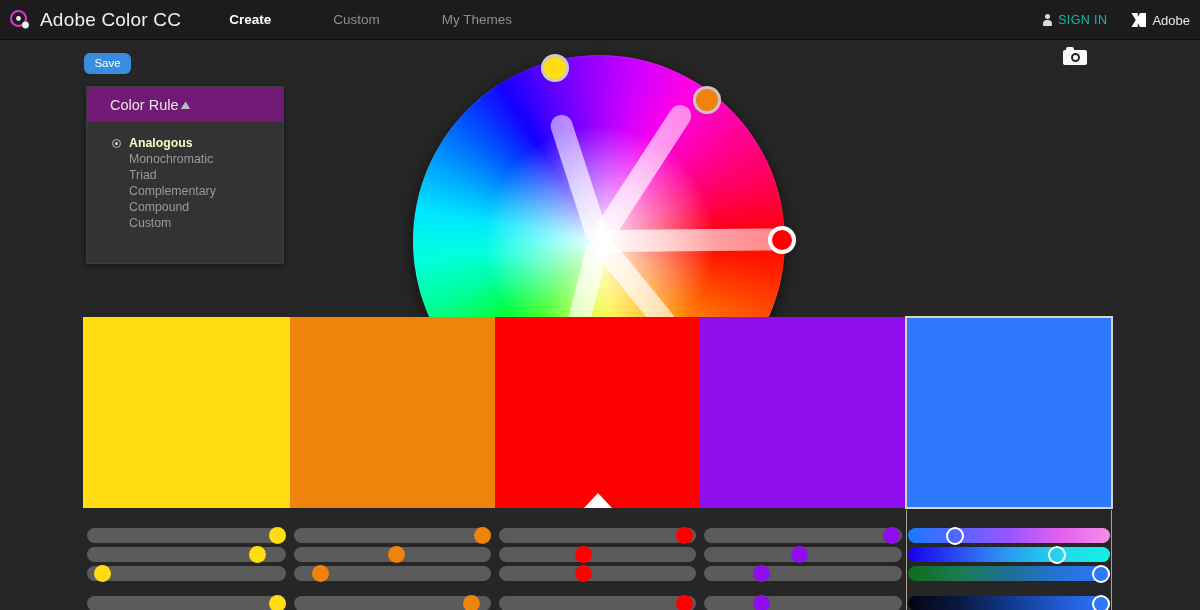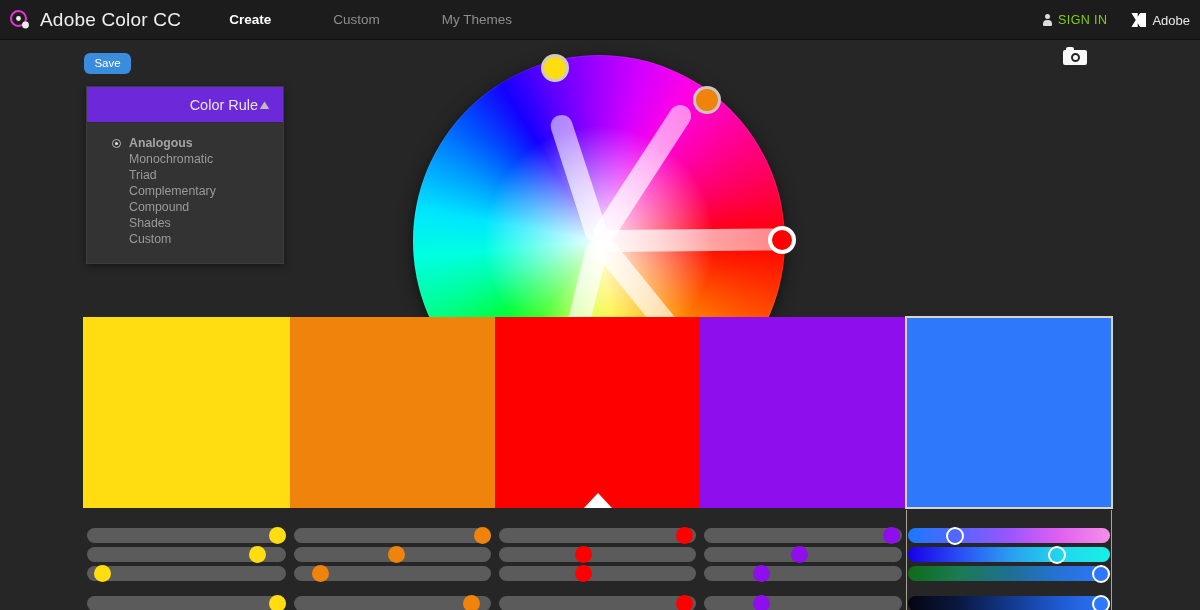--- a/index.html
+++ b/index.html
@@ -28,21 +28,21 @@
   .navlink {
     font-size: 13.5px; margin-right: 46px; cursor: pointer;
     color: #8e8e8e; white-space: nowrap;
   }
   .navlink.active { color: #ffffff; font-weight: bold; }
   .topright {
     position: absolute; right: 10px; top: 0; height: 40px;
     display: flex; align-items: center;
   }
   .signin {
-    display: flex; align-items: center; color: #84cc16;
+    display: flex; align-items: center; color: #14b8a6;
     font-size: 12.5px; letter-spacing: .4px; cursor: pointer;
   }
   .person-icon {
     width: 9px; height: 12px; position: relative; margin-right: 6px;
   }
   .person-icon::before {
     content: ""; position: absolute; left: 2px; top: 0;
     width: 5px; height: 5px; border-radius: 50%; background: #dcdcdc;
   }
   .person-icon::after {
@@ -73,37 +73,37 @@
 
   
   .rule-panel {
     position: absolute; left: 86px; top: 86px;
     width: 198px; height: 178px;
     background: #333333;
     border: 1px solid #3d3d3d;
     box-shadow: 0 2px 7px rgba(0,0,0,.45);
   }
   .rule-head {
-    height: 36px; background: #6d28d9;
-    display: flex; align-items: center; justify-content: flex-end;
-    padding: 0 12px 0 15px;
+    height: 36px; background: #701a75;
+    display: flex; align-items: center; justify-content: flex-start;
+    padding: 0 12px 0 23px;
     border-bottom: 1px solid #2f2f2f;
   }
   .rule-title { color: #e6e6e6; font-size: 14.5px; }
   .chev {
     color: #bcbcbc; font-size: 13px; line-height: 1;
     transform: scaleX(1.25); cursor: pointer;
   }
   .rule-list { padding: 12px 0 0 0; }
   .rule-item {
     display: flex; align-items: center;
     height: 16px; padding-left: 25px; cursor: pointer;
     font-size: 12.3px; color: #9a9a9a;
   }
-  .rule-item.selected { color: #a3a3a3; font-weight: bold; }
+  .rule-item.selected { color: #fef9c3; font-weight: bold; }
   .radio {
     width: 9px; height: 9px; border-radius: 50%;
     border: 1px solid #b8b8b8; margin-right: 8px;
     position: relative; flex: none;
   }
   .rule-item.selected .radio::after {
     content: ""; position: absolute; left: 2px; top: 2px;
     width: 3px; height: 3px; border-radius: 50%; background: #e8e8e8;
   }
   .rule-item .radio.blank { border-color: transparent; }
@@ -285,24 +285,20 @@
         <div class="rule-item">
           <span class="radio blank"></span>
           <span>Complementary</span>
         </div>
         <div class="rule-item">
           <span class="radio blank"></span>
           <span>Compound</span>
         </div>
         <div class="rule-item">
           <span class="radio blank"></span>
-          <span>Shades</span>
-        </div>
-        <div class="rule-item">
-          <span class="radio blank"></span>
           <span>Custom</span>
         </div>
       </div>
   </div>
 
   <div class="wheel-wrap">
     <div class="wheel"></div>
     <div class="wheel-shadow"></div>
     <div id="spokes">
         <div class="spoke" style="width: 132px; transform: rotate(-108deg);"></div>

